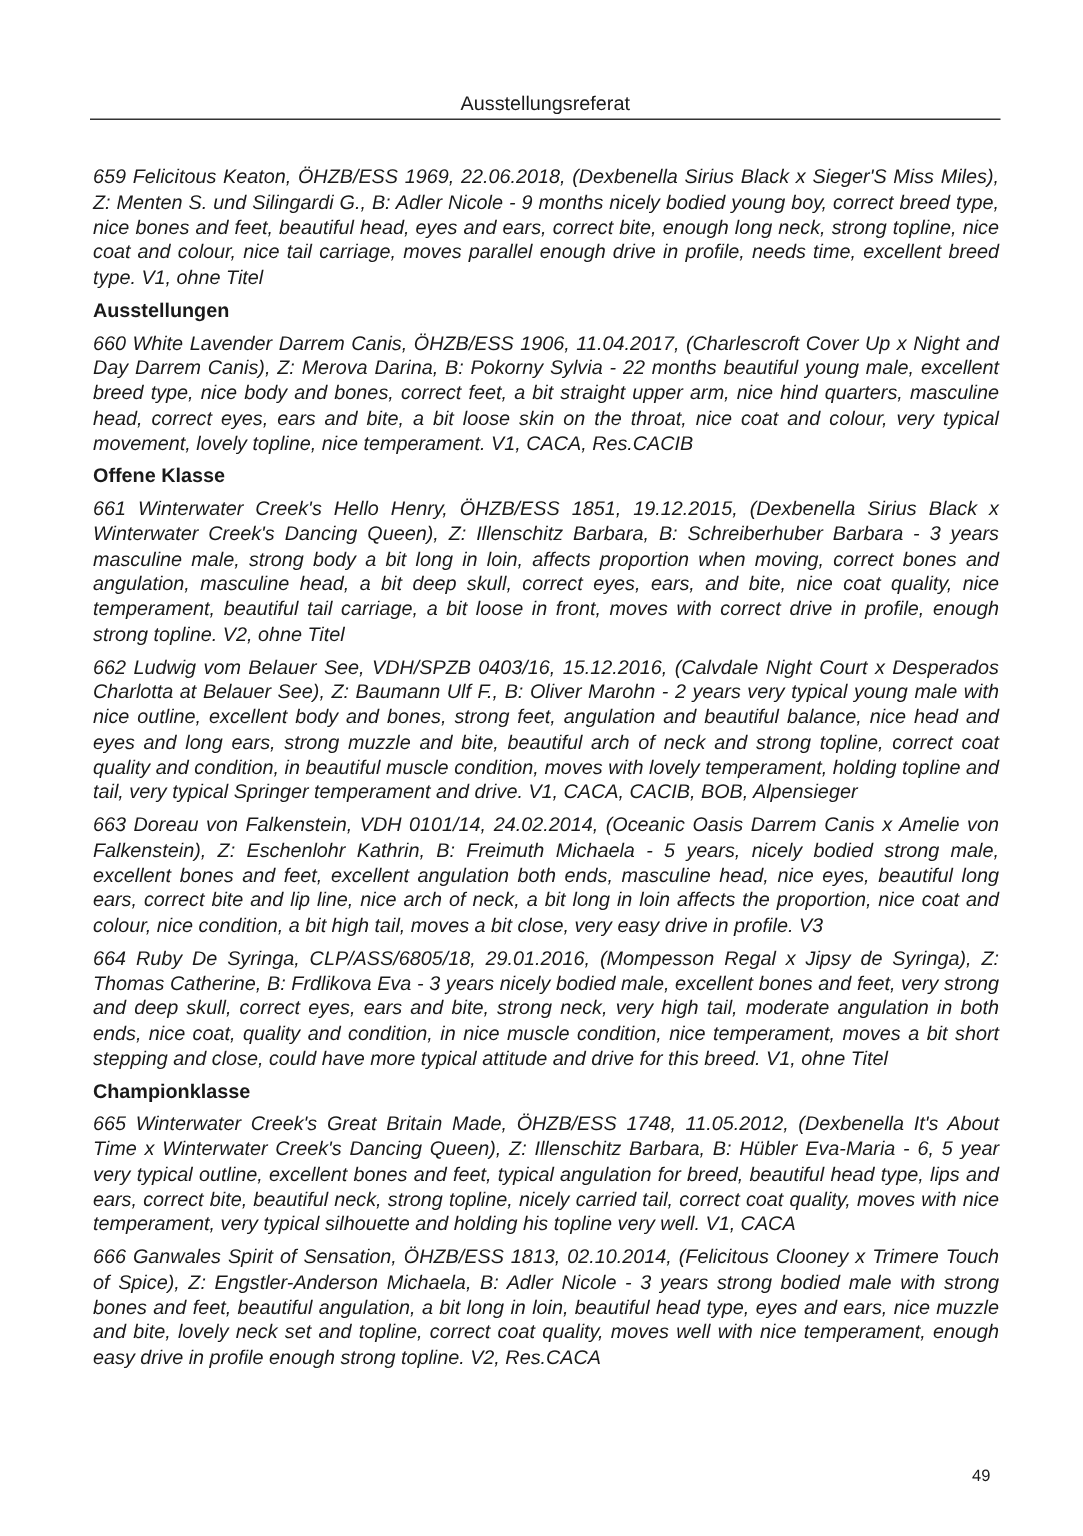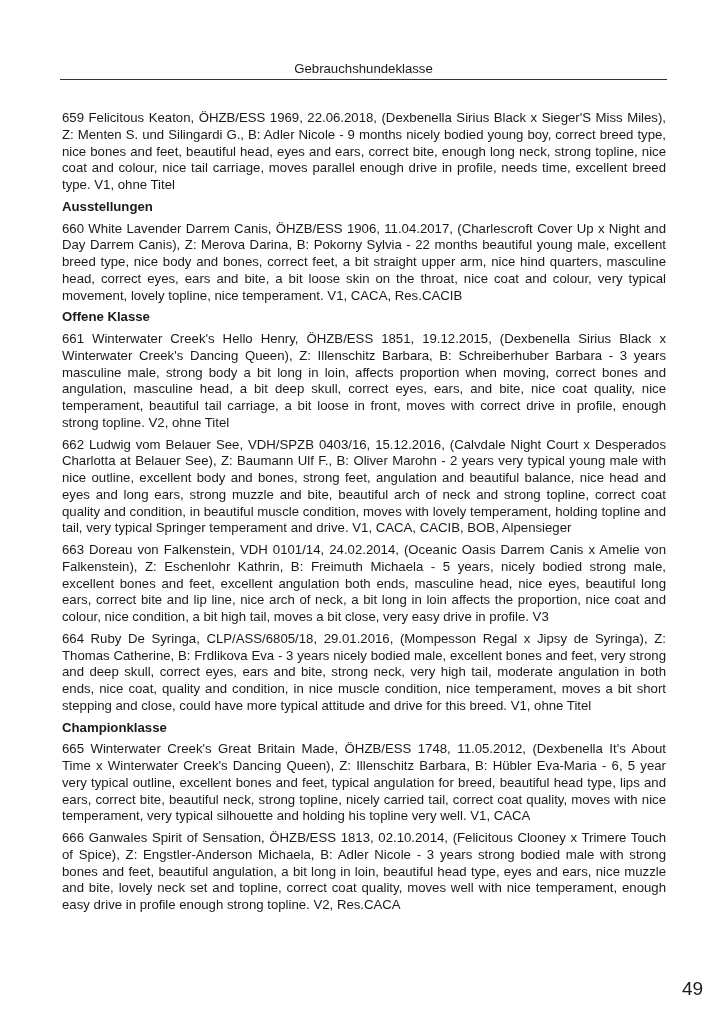--- a/index.html
+++ b/index.html
@@ -9,32 +9,32 @@
   }
   .header {
     position: absolute; left: 60px; top: 60px; width: 607px;
     text-align: center; font-size: 13.2px; line-height: 17px;
   }
   .header .rule { border-top: 1px solid #333; margin: 2px 0 1px 0; }
   .content {
     position: absolute; left: 62px; top: 110px; width: 604px;
     font-size: 13.2px; line-height: 16.75px;
   }
-  .entry { text-align: justify; margin: 0 0 5px 0; }
+  .entry { text-align: justify; margin: 0 0 5px 0; font-style: italic; }
   .entry:after { content: ""; }
   .section-heading { font-weight: bold; margin: 3px 0 5px 0; }
   .page-number {
-    position: absolute; left: 682px; top: 978px; font-size: 19px;
+    position: absolute; left: 648px; top: 978px; font-size: 11px;
   }
 </style>
 </head>
 <body>
 
 <div class="header">
-  <div>Gebrauchshundeklasse</div>
+  <div>Ausstellungsreferat</div>
   <div class="rule"></div>
 </div>
 
 <div class="content">
   <p class="entry">659 Felicitous Keaton, ÖHZB/ESS 1969, 22.06.2018, (Dexbenella Sirius Black x Sieger'S Miss Miles), Z: Menten S. und Silingardi G., B: Adler Nicole - 9 months nicely bodied young boy, correct breed type, nice bones and feet, beautiful head, eyes and ears, correct bite, enough long neck, strong topline, nice coat and colour, nice tail carriage, moves parallel enough drive in profile, needs time, excellent breed type. V1, ohne Titel</p>
 
   <div class="section-heading">Ausstellungen</div>
   <p class="entry">660 White Lavender Darrem Canis, ÖHZB/ESS 1906, 11.04.2017, (Charlescroft Cover Up x Night and Day Darrem Canis), Z: Merova Darina, B: Pokorny Sylvia - 22 months beautiful young male, excellent breed type, nice body and bones, correct feet, a bit straight upper arm, nice hind quarters, masculine head, correct eyes, ears and bite, a bit loose skin on the throat, nice coat and colour, very typical movement, lovely topline, nice temperament. V1, CACA, Res.CACIB</p>
 
   <div class="section-heading">Offene Klasse</div>

